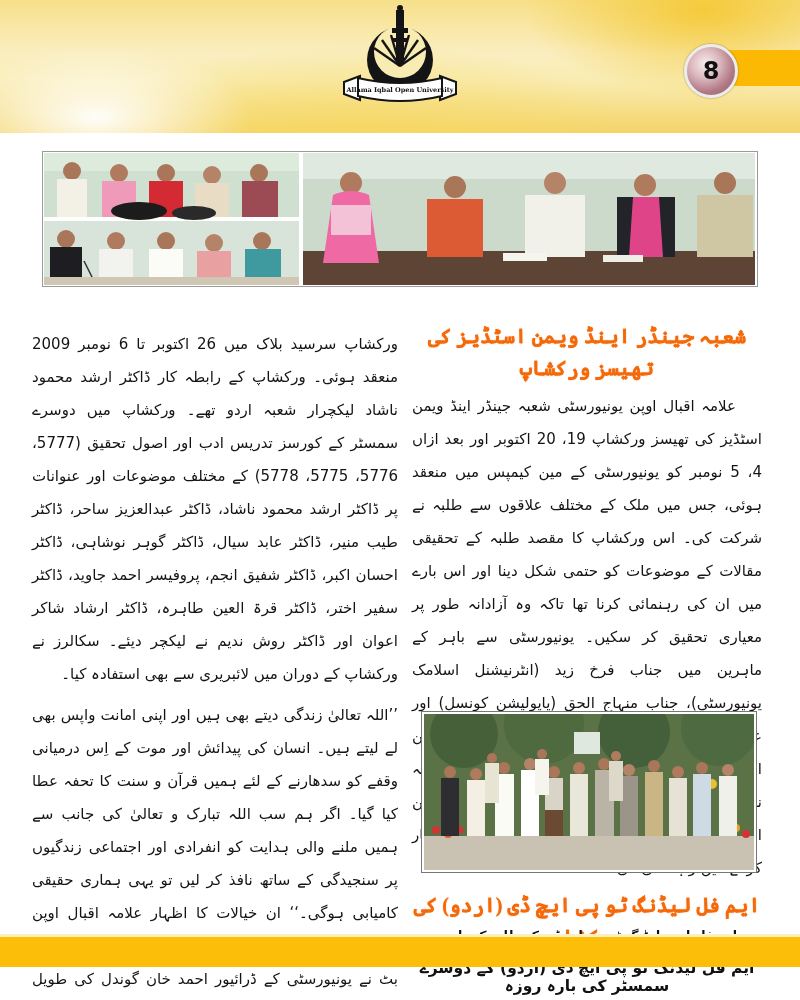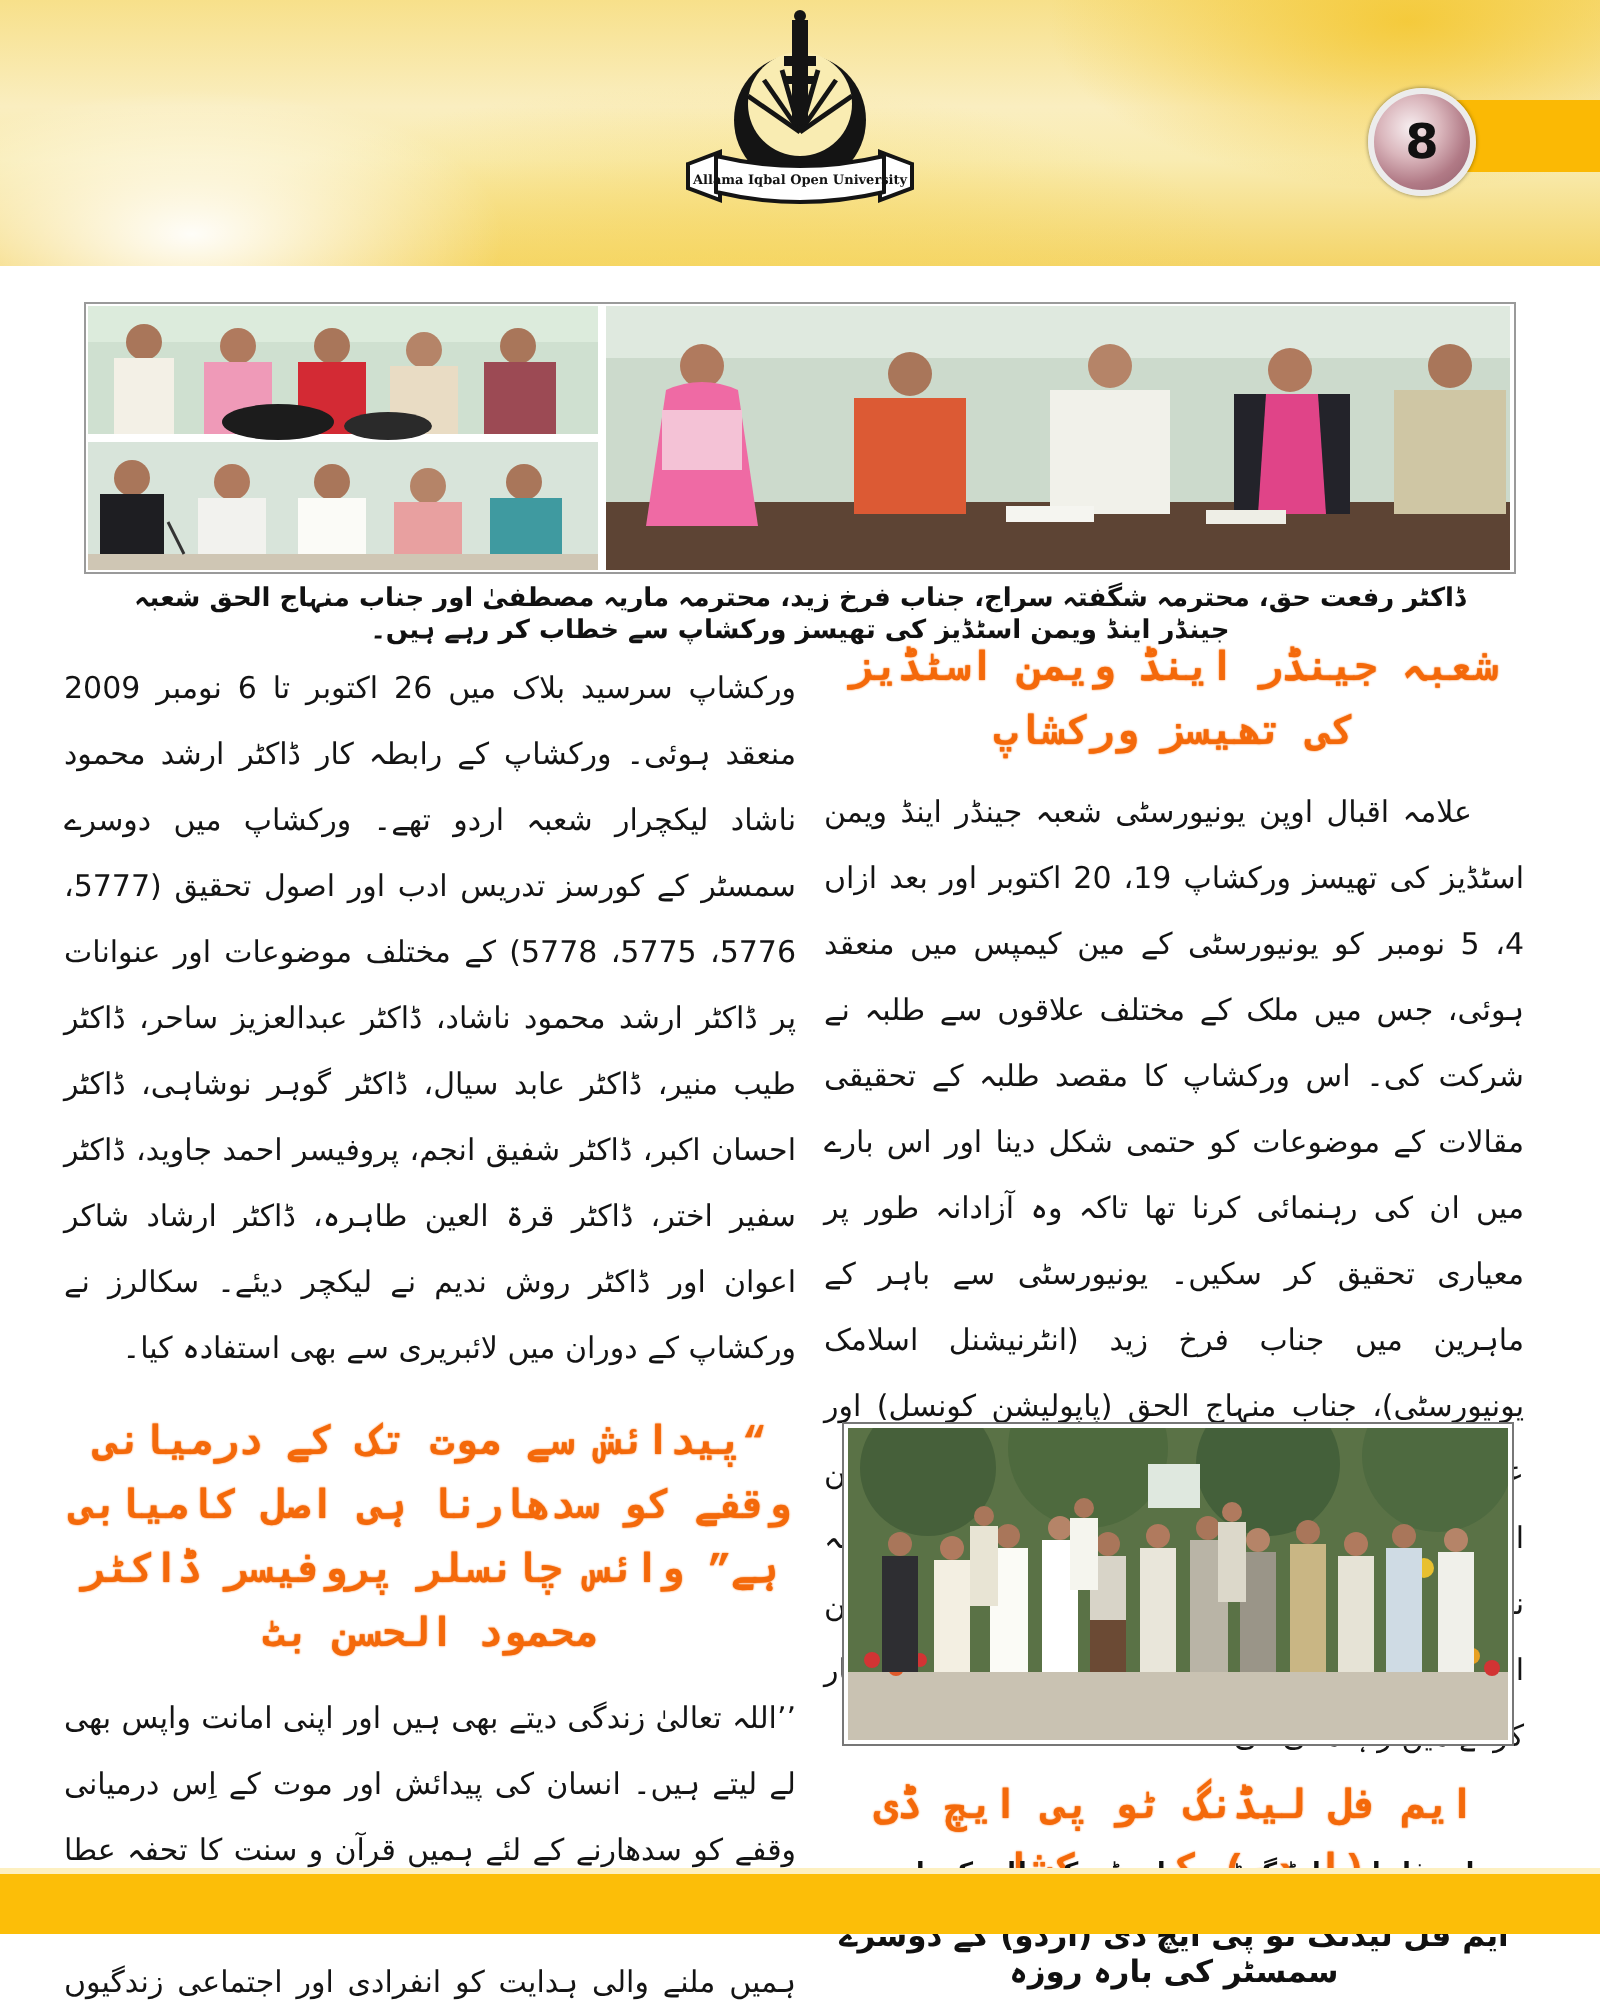--- a/index.html
+++ b/index.html
@@ -26,21 +26,21 @@
   .photo-strip svg{display:block;height:100%;}
   .caption{direction:rtl;text-align:center;color:#111;font-weight:600;
     font-family:"DejaVu Sans",sans-serif;}
   .top-caption{position:absolute;left:60px;top:291px;width:680px;font-size:13px;}
   
   .col{position:absolute;direction:rtl;}
   .body-text{font-size:15px;line-height:33px;text-align:justify;color:#141414;
     font-family:"DejaVu Sans",sans-serif;}
   .indent{text-indent:26px;}
   .headline{color:#f4690a;font-weight:bold;text-align:center;direction:rtl;
-    font-size:20px;line-height:32px;font-family:Liberation Mono, monospace;
+    font-size:20px;line-height:32px;font-family:Liberation Serif, serif;
     text-shadow:0 0 1px #f4690a;}
   .subline{direction:rtl;text-align:center;font-size:15.5px;font-weight:bold;color:#111;
     font-family:"DejaVu Sans",sans-serif;}
   
   .group-photo-frame{position:absolute;left:421px;top:711px;width:336px;height:162px;
     border:1px solid #777;background:#fff;padding:2px;box-sizing:border-box;}
   .group-photo-frame svg{display:block;width:100%;height:100%;}
   .bottom-caption{position:absolute;left:421px;top:880px;width:336px;font-size:12.5px;margin-top:48px;}
   
   .footer-bar{position:absolute;left:0;top:934px;width:800px;height:30px;background:#fcbe08;
@@ -138,21 +138,20 @@
         <path d="M314 44 L330 44 L326 104 L314 104 Z" fill="#23232a"></path>
         <path d="M372 44 L356 44 L360 104 L372 104 Z" fill="#23232a"></path>
         <circle cx="422" cy="30" r="11" fill="#a9765a"></circle>
         <rect x="394" y="42" width="56" height="62" fill="#cfc6a4"></rect>
       </g>
       <rect x="200" y="100" width="44" height="8" fill="#f5f5f0"></rect>
       <rect x="300" y="102" width="40" height="7" fill="#eeeee6"></rect>
     </svg>
   </div>
 
-  <div class="caption top-caption">ڈاکٹر رفعت حق، محترمہ شگفتہ سراج، جناب فرخ زید، محترمہ ماریہ مصطفیٰ اور جناب منہاج الحق شعبہ جینڈر اینڈ ویمن اسٹڈیز کی تھیسز ورکشاپ سے خطاب کر رہے ہیں۔</div>
 
   <div class="col" style="left:412px;top:320px;width:350px;">
     <div class="headline">شعبہ جینڈر اینڈ ویمن اسٹڈیز کی تھیسز ورکشاپ</div>
     <div class="body-text indent" style="margin-top:6px;">علامہ اقبال اوپن یونیورسٹی شعبہ جینڈر اینڈ ویمن اسٹڈیز کی تھیسز ورکشاپ 19، 20 اکتوبر اور بعد ازاں 4، 5 نومبر کو یونیورسٹی کے مین کیمپس میں منعقد ہوئی، جس میں ملک کے مختلف علاقوں سے طلبہ نے شرکت کی۔ اس ورکشاپ کا مقصد طلبہ کے تحقیقی مقالات کے موضوعات کو حتمی شکل دینا اور اس بارے میں ان کی رہنمائی کرنا تھا تاکہ وہ آزادانہ طور پر معیاری تحقیق کر سکیں۔ یونیورسٹی سے باہر کے ماہرین میں جناب فرخ زید (انٹرنیشنل اسلامک یونیورسٹی)، جناب منہاج الحق (پاپولیشن کونسل) اور علامہ اقبال اوپن یونیورسٹی کے شعبہ جینڈر اینڈ ویمن اسٹڈیز کے اساتذہ میں ڈاکٹر رفعت حق، محترمہ عاطفہ ناصر، محترمہ ماریہ مصطفیٰ، محترمہ میمونہ عنبرین اور محترمہ رابعہ اسلم نے طلبہ کی تھیسز پروپوزل تیار کرانے میں راہنمائی کی۔</div>
     <div class="headline" style="margin-top:4px;">ایم فل لیڈنگ ٹو پی ایچ ڈی (اردو) کی ورکشاپ</div>
     <div class="subline" style="margin-top:6px;">ایم فل لیڈنگ ٹو پی ایچ ڈی (اردو) کے دوسرے سمسٹر کی بارہ روزہ</div>
   </div>
 
   <div class="group-photo-frame">
     <svg viewBox="0 0 330 156" preserveAspectRatio="none">
@@ -208,19 +207,18 @@
           <rect x="185" y="47" width="14" height="40" fill="#dcd8ca"></rect>
         <circle cx="118" cy="40" r="5" fill="#a9765a"></circle>
           <rect x="111" y="45" width="14" height="36" fill="#f5f5ee"></rect>
       </g>
     </svg>
   </div>
   <div class="caption bottom-caption">ایم فل اردو لیڈنگ ٹو پی ایچ ڈی کے طلبہ کی اپنے اساتذہ کے ساتھ تصویر۔</div>
 
   <div class="col" style="left:32px;top:328px;width:366px;">
     <div class="body-text">ورکشاپ سرسید بلاک میں 26 اکتوبر تا 6 نومبر 2009 منعقد ہوئی۔ ورکشاپ کے رابطہ کار ڈاکٹر ارشد محمود ناشاد لیکچرار شعبہ اردو تھے۔ ورکشاپ میں دوسرے سمسٹر کے کورسز تدریس ادب اور اصول تحقیق (5777، 5776، 5775، 5778) کے مختلف موضوعات اور عنوانات پر ڈاکٹر ارشد محمود ناشاد، ڈاکٹر عبدالعزیز ساحر، ڈاکٹر طیب منیر، ڈاکٹر عابد سیال، ڈاکٹر گوہر نوشاہی، ڈاکٹر احسان اکبر، ڈاکٹر شفیق انجم، پروفیسر احمد جاوید، ڈاکٹر سفیر اختر، ڈاکٹر قرۃ العین طاہرہ، ڈاکٹر ارشاد شاکر اعوان اور ڈاکٹر روش ندیم نے لیکچر دیئے۔ سکالرز نے ورکشاپ کے دوران میں لائبریری سے بھی استفادہ کیا۔</div>
-    <div class="headline" style="margin-top:16px;">“پیدائش سے موت تک کے درمیانی وقفے کو سدھارنا ہی اصل کامیابی ہے” وائس چانسلر پروفیسر ڈاکٹر محمود الحسن بٹ</div>
     <div class="body-text" style="margin-top:8px;">’’اللہ تعالیٰ زندگی دیتے بھی ہیں اور اپنی امانت واپس بھی لے لیتے ہیں۔ انسان کی پیدائش اور موت کے اِس درمیانی وقفے کو سدھارنے کے لئے ہمیں قرآن و سنت کا تحفہ عطا کیا گیا۔ اگر ہم سب اللہ تبارک و تعالیٰ کی جانب سے ہمیں ملنے والی ہدایت کو انفرادی اور اجتماعی زندگیوں پر سنجیدگی کے ساتھ نافذ کر لیں تو یہی ہماری حقیقی کامیابی ہوگی۔‘‘ ان خیالات کا اظہار علامہ اقبال اوپن یونیورسٹی کے وائس چانسلر پروفیسر ڈاکٹر محمود الحسن بٹ نے یونیورسٹی کے ڈرائیور احمد خان گوندل کی طویل علالت کے بعد رحلت کے حوالے سے منعقدہ تعزیتی اجلاس سے خطاب میں کیا۔ انہوں نے کہا کہ ہم سب کو موت سے پہلے موت اور بعد از موت زندگی کے لئے ہر دم تیاری کی حالت میں رہنا چاہئے۔ اس کے لئے صرف عبادات ہی نہیں</div>
   </div>
 
   <div class="footer-bar"></div>
 
 </div>
 
 </body></html>

